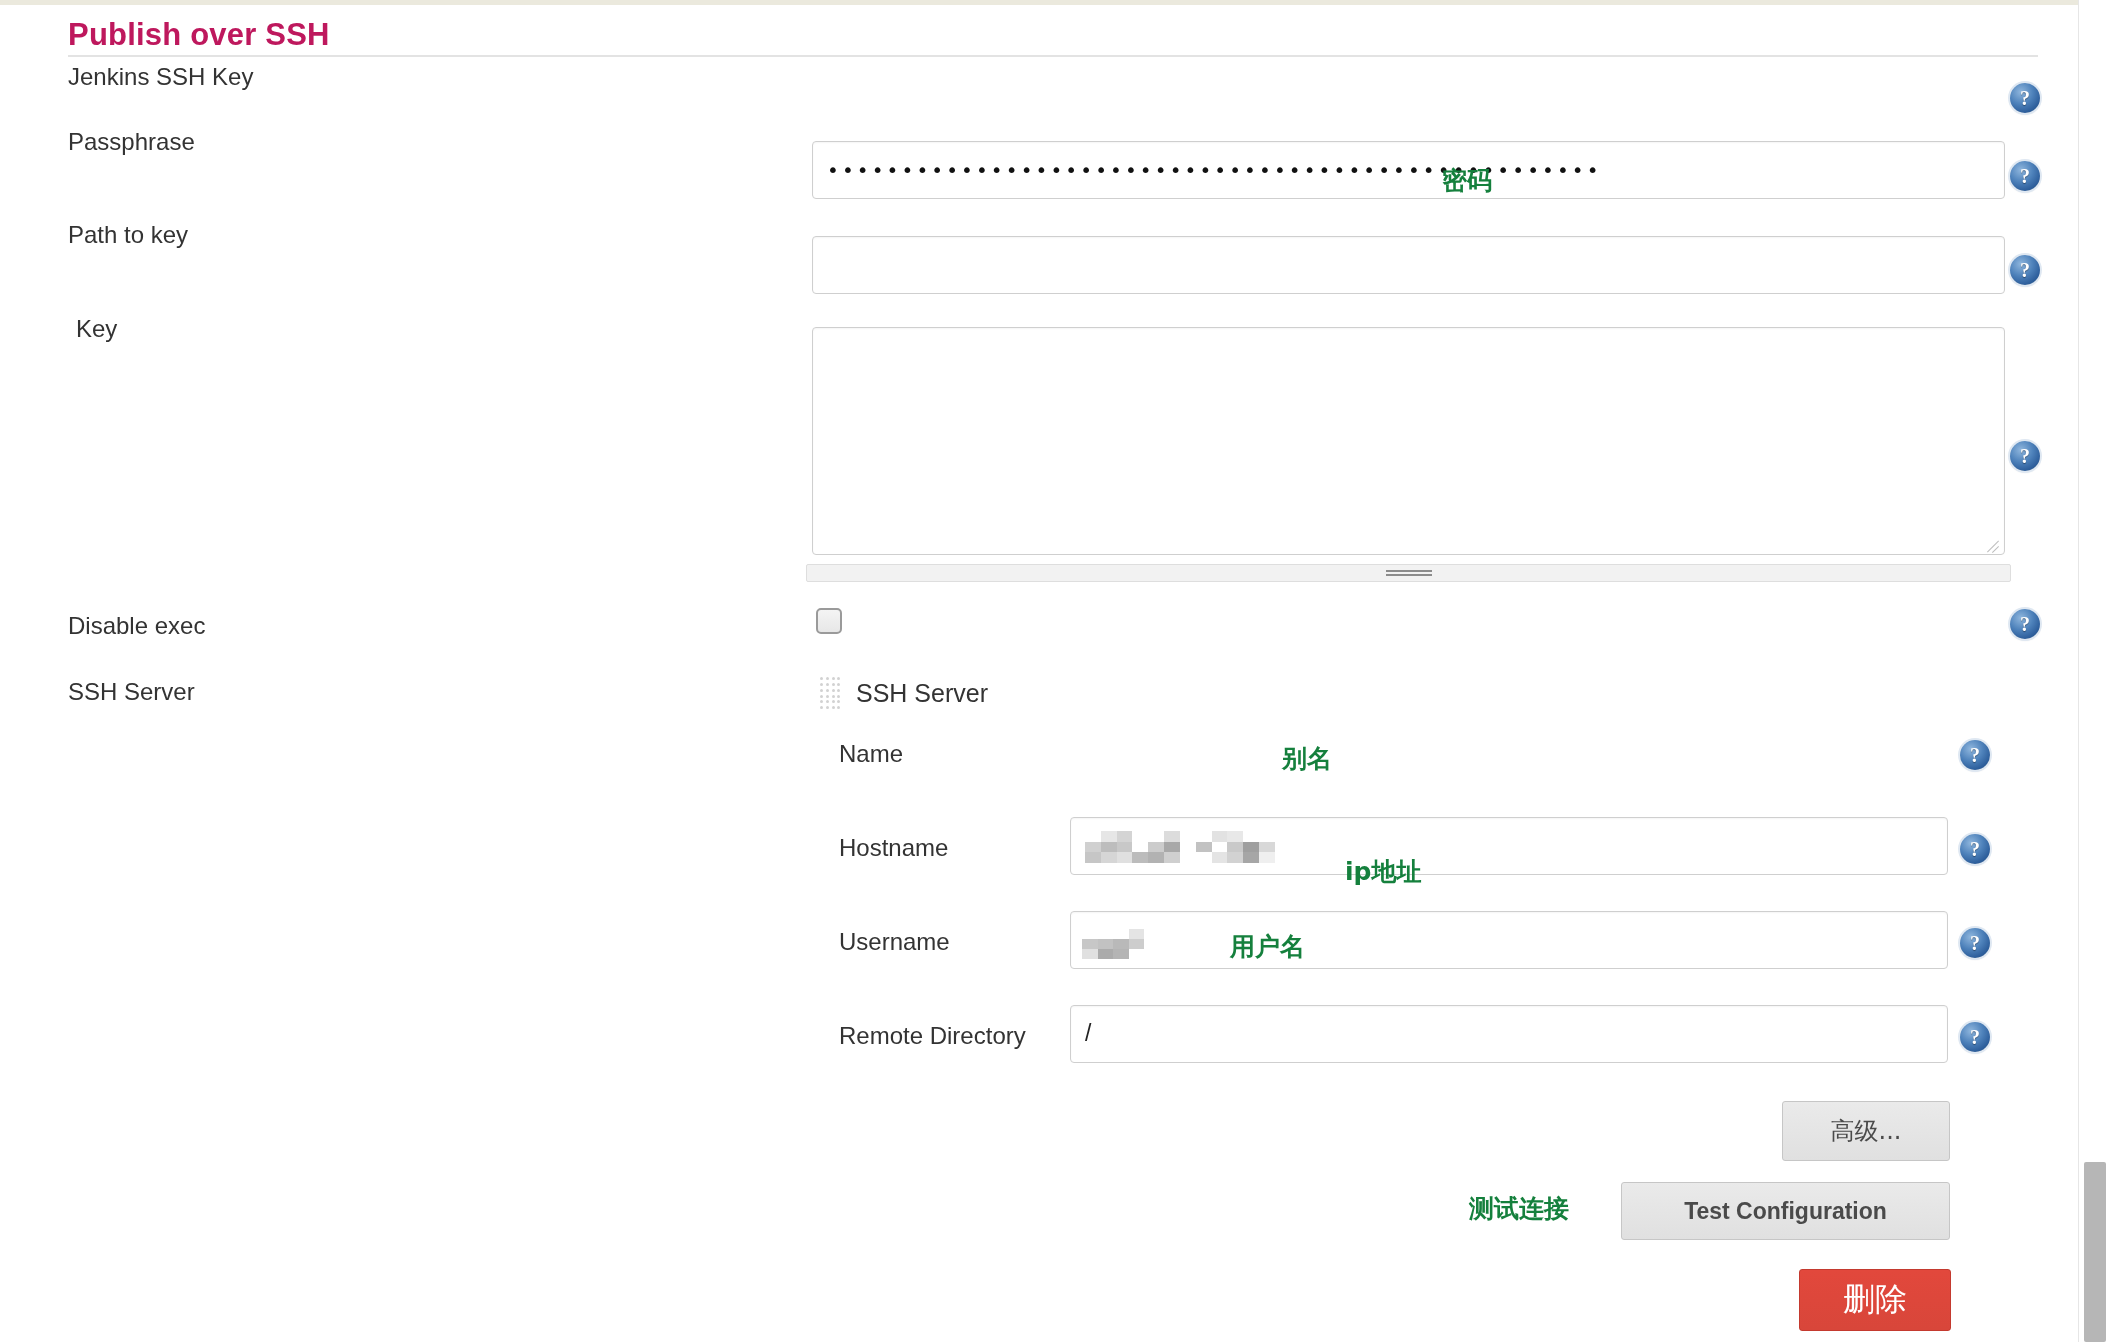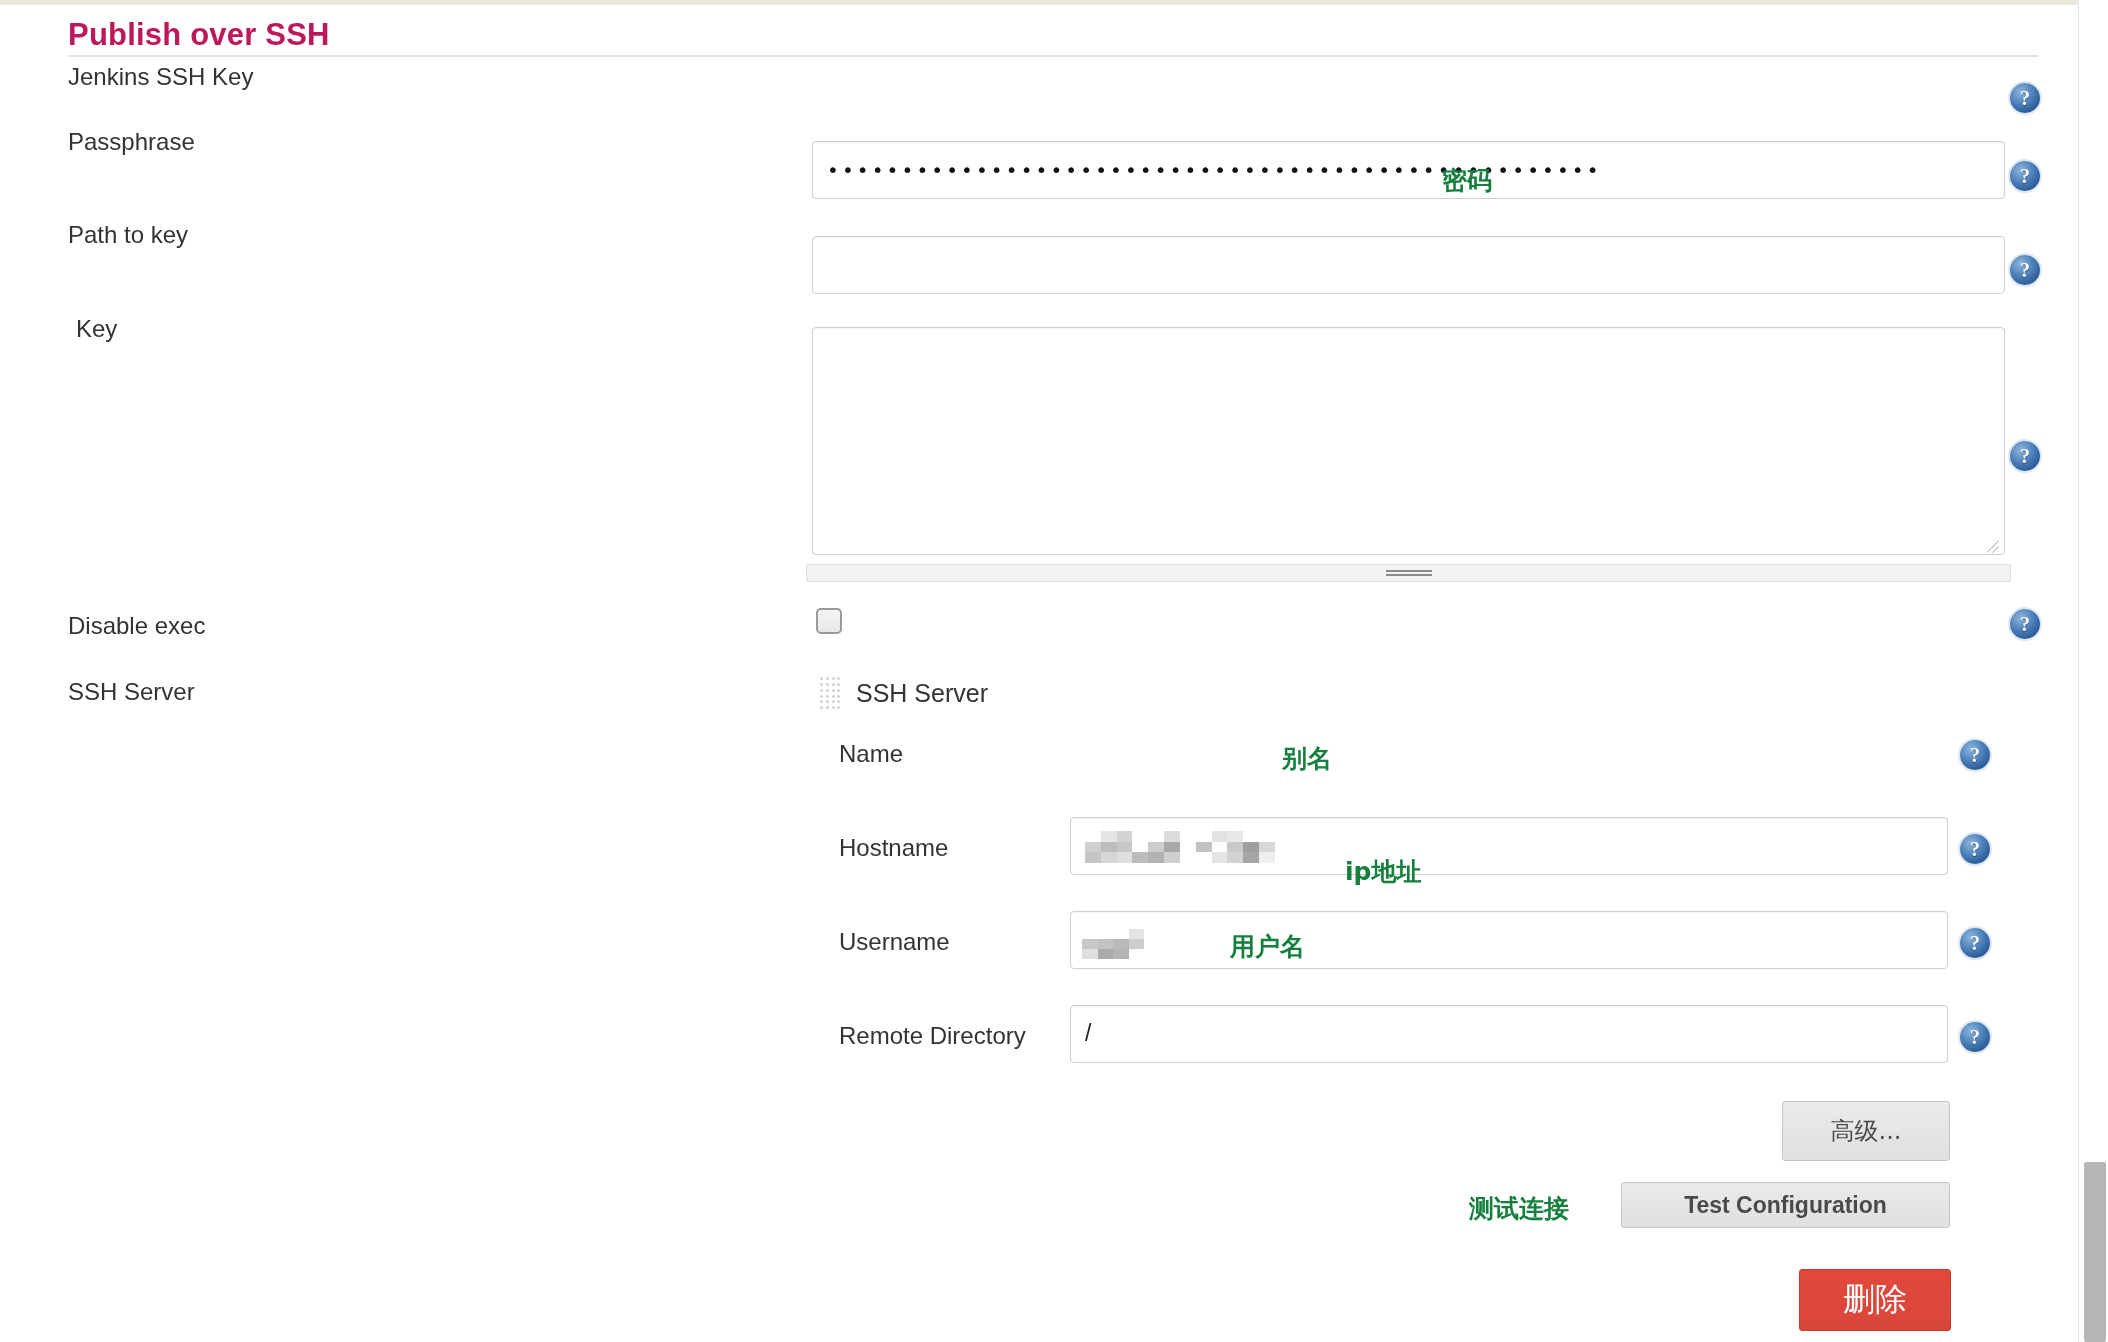--- a/index.html
+++ b/index.html
@@ -395,20 +395,20 @@
 
   <div class="row-label" style="left:839px; top:1017px;">Remote Directory</div>
   <div class="txt-input" style="left:1070px; top:1000px; width:878px; height:58px;">
     <span>/</span>
   </div>
   <div class="help-icon" style="left:1960px; top:1017px;">?</div>
 
   <div class="btn btn-cjk" style="left:1782px; top:1096px; width:168px; height:60px;">高级...</div>
 
   <div class="note" style="left:1469px; top:1187px;">测试连接</div>
-  <div class="btn" style="left:1621px; top:1177px; width:329px; height:46px;">Test Configuration</div>
+  <div class="btn" style="left:1621px; top:1177px; width:329px; height:58px;">Test Configuration</div>
 
   <div class="btn btn-danger btn-cjk" style="left:1799px; top:1264px; width:152px; height:62px;">删除</div>
 
 </div>
 
 <div class="scroll-track"></div>
 <div class="scroll-thumb"></div>
 
 </body></html>

